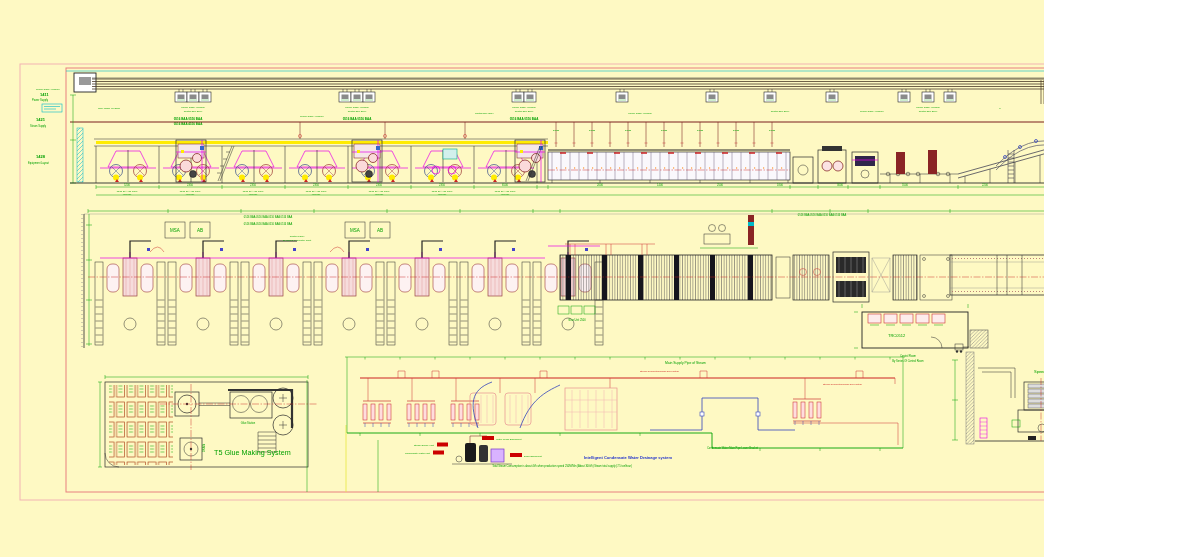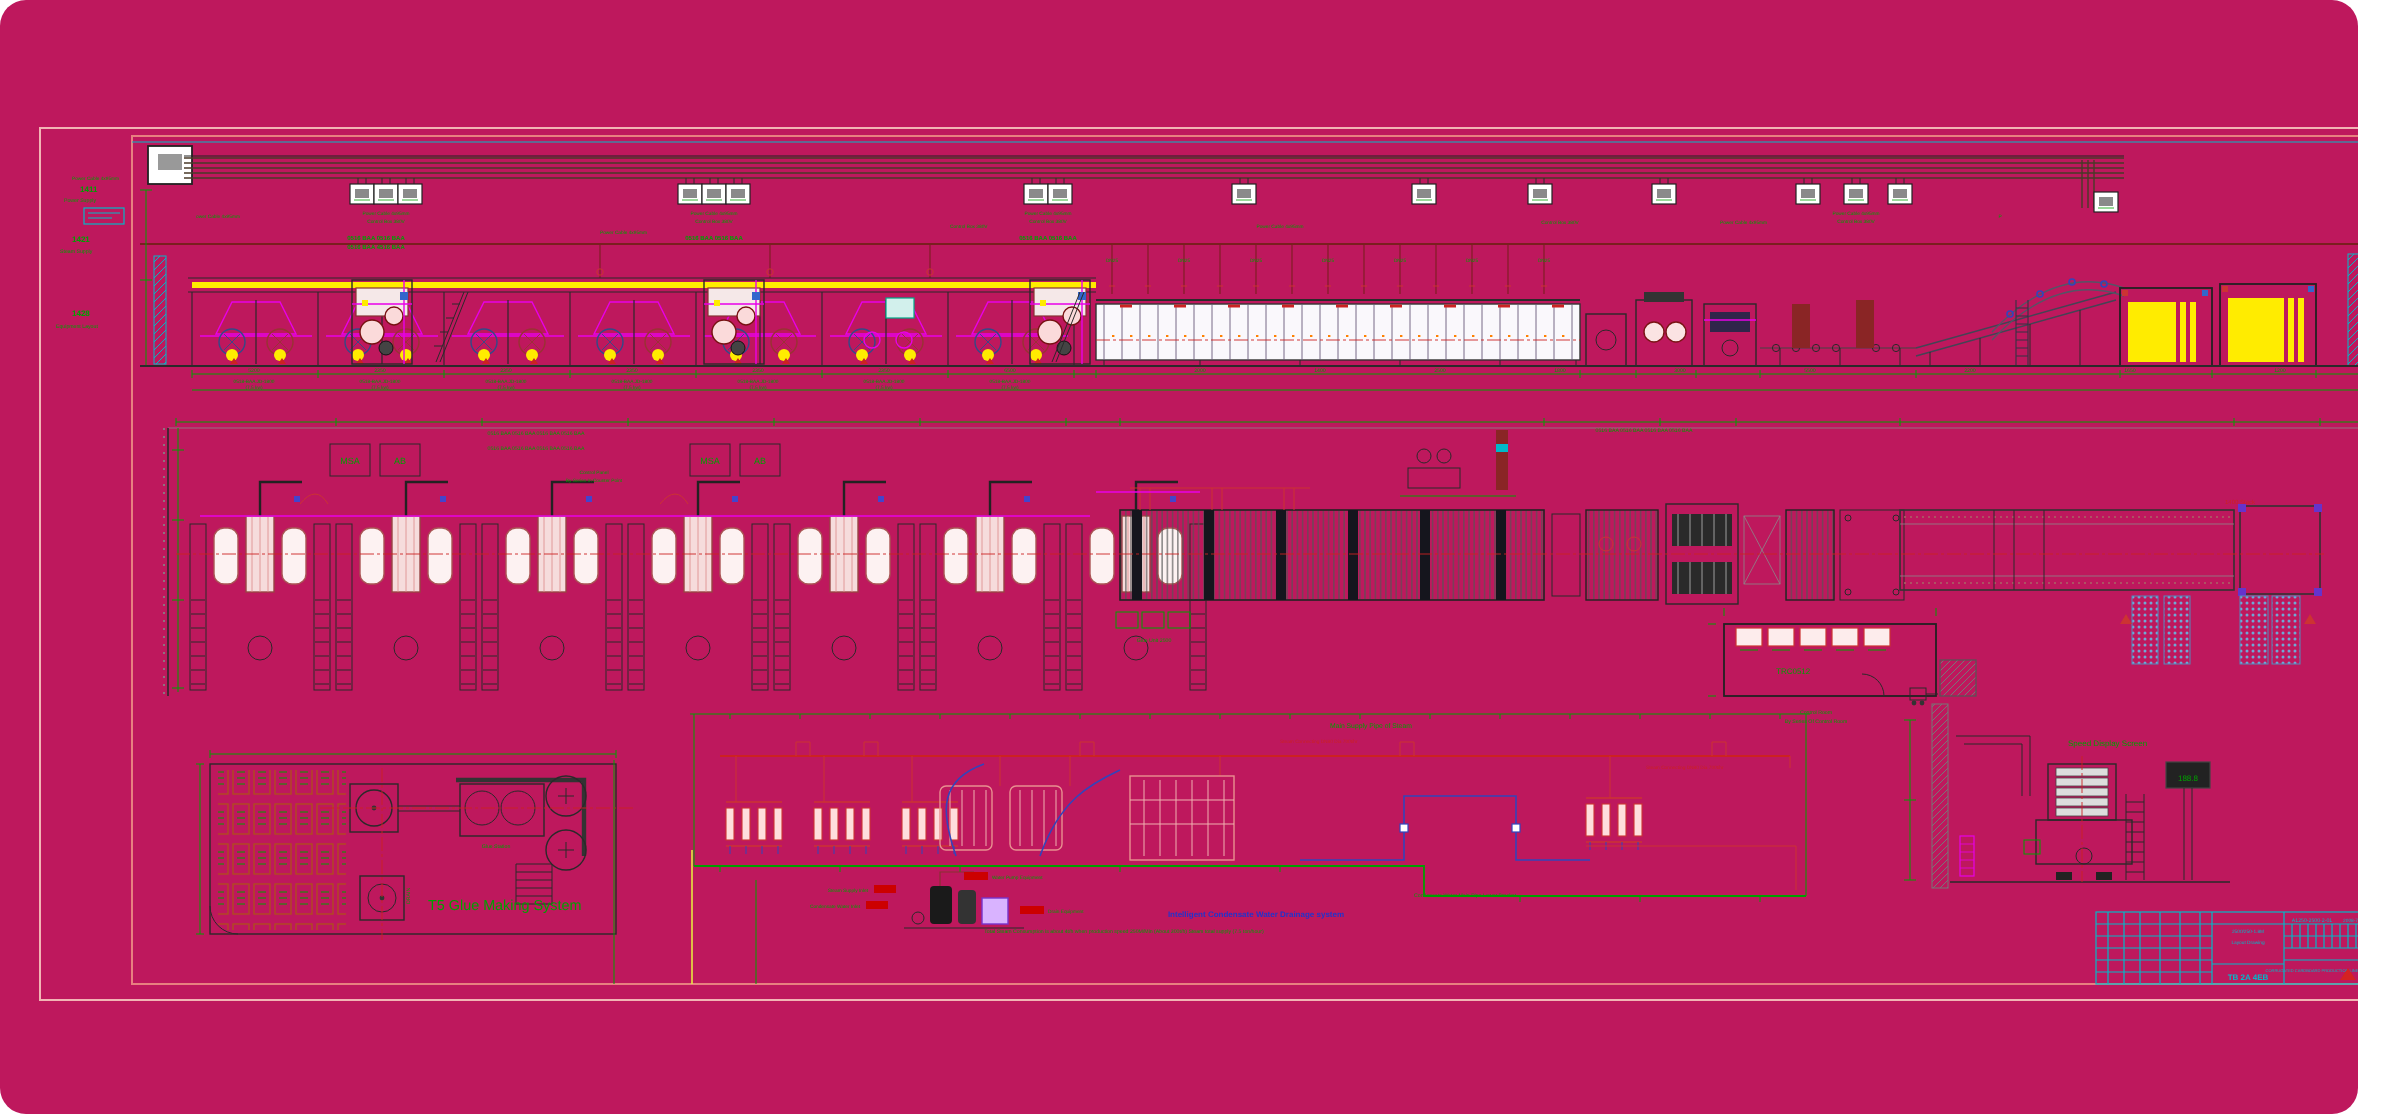--- a/index.html
+++ b/index.html
@@ -1,16 +1,16 @@
 <!DOCTYPE html>
 <html><head>
 <meta charset="utf-8">
 <style>
   html,body{margin:0;padding:0;background:#fff;}
-  #stage{position:relative;width:1179px;height:557px;background:#be185d;overflow:hidden;border-radius:13px;}
+  #stage{position:relative;width:1044px;height:557px;background:#fef9c3;overflow:hidden;}
   svg{position:absolute;left:0;top:0;}
   text{font-family:"Liberation Sans",sans-serif;fill:#00a000;}
   .k{fill:none;stroke:#2a2a2a;stroke-width:.7}
   .k5{fill:none;stroke:#2a2a2a;stroke-width:.5}
   .kb{fill:none;stroke:#2a2a2a;stroke-width:1.1}
   .gy{fill:none;stroke:#8a8a8a;stroke-width:.4}
   .gr{fill:none;stroke:#00a000;stroke-width:.5}
   .mg{fill:none;stroke:#e800e8;stroke-width:.7}
   .mr{fill:none;stroke:#7a1f1f;stroke-width:1}
   .mr5{fill:none;stroke:#7a1f1f;stroke-width:.55}

